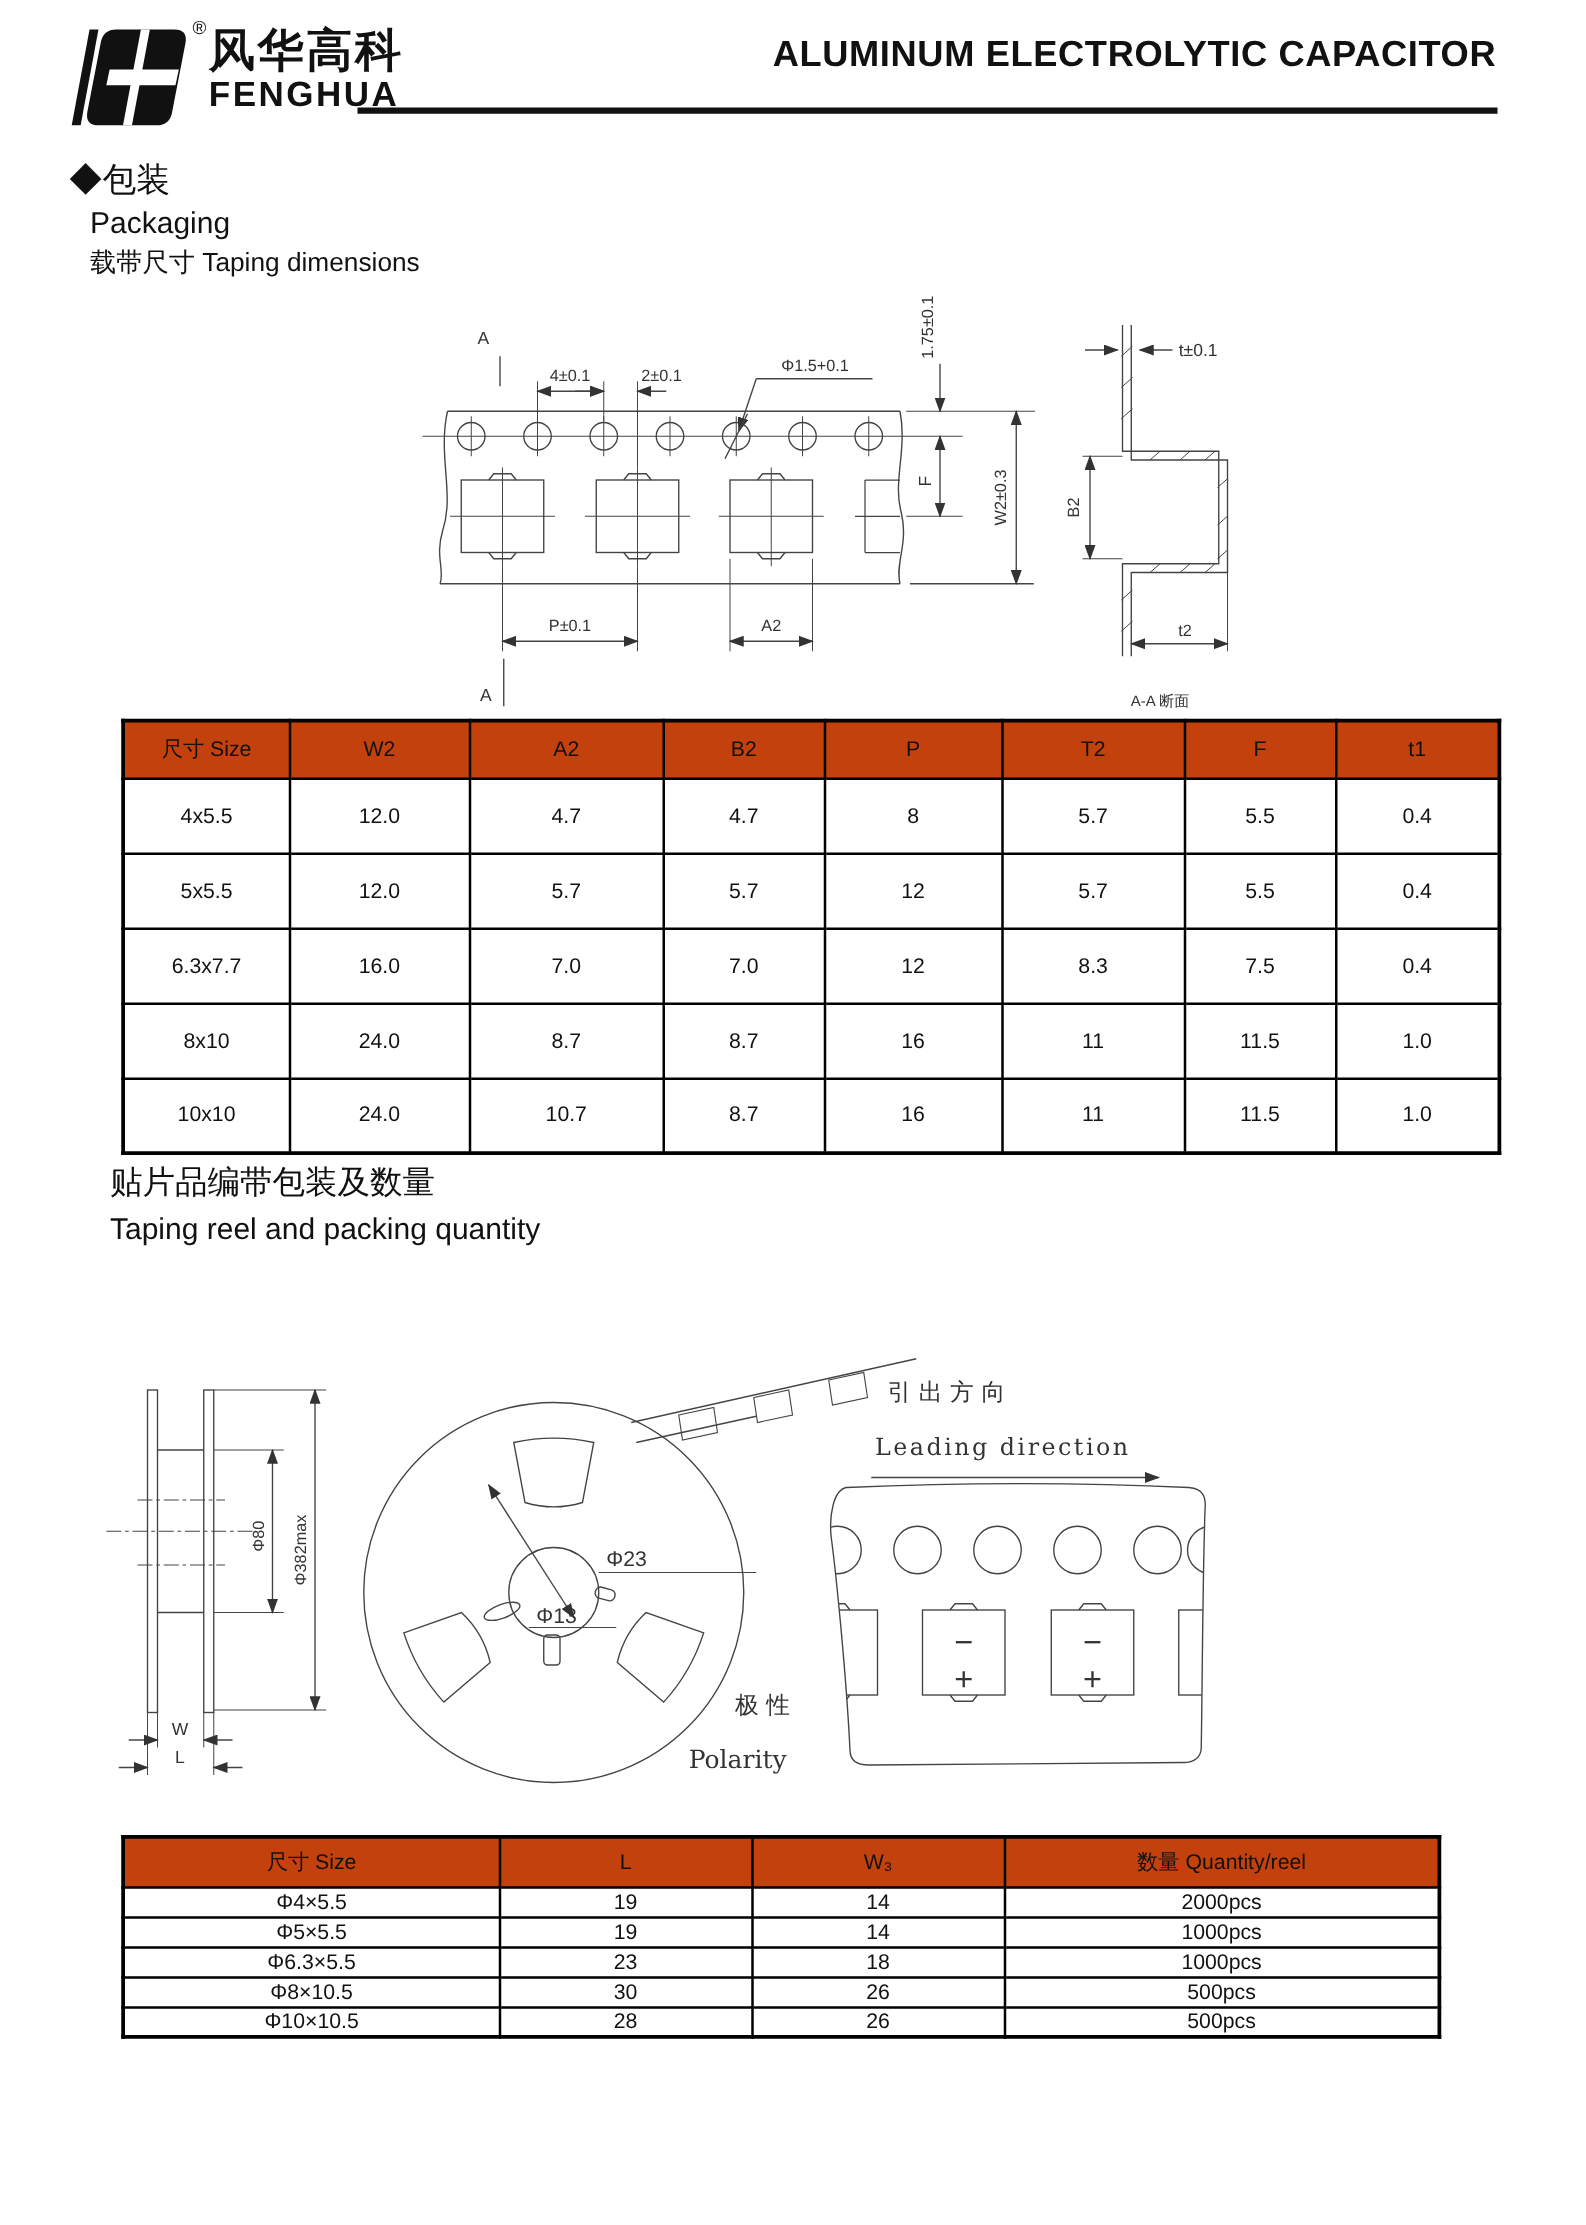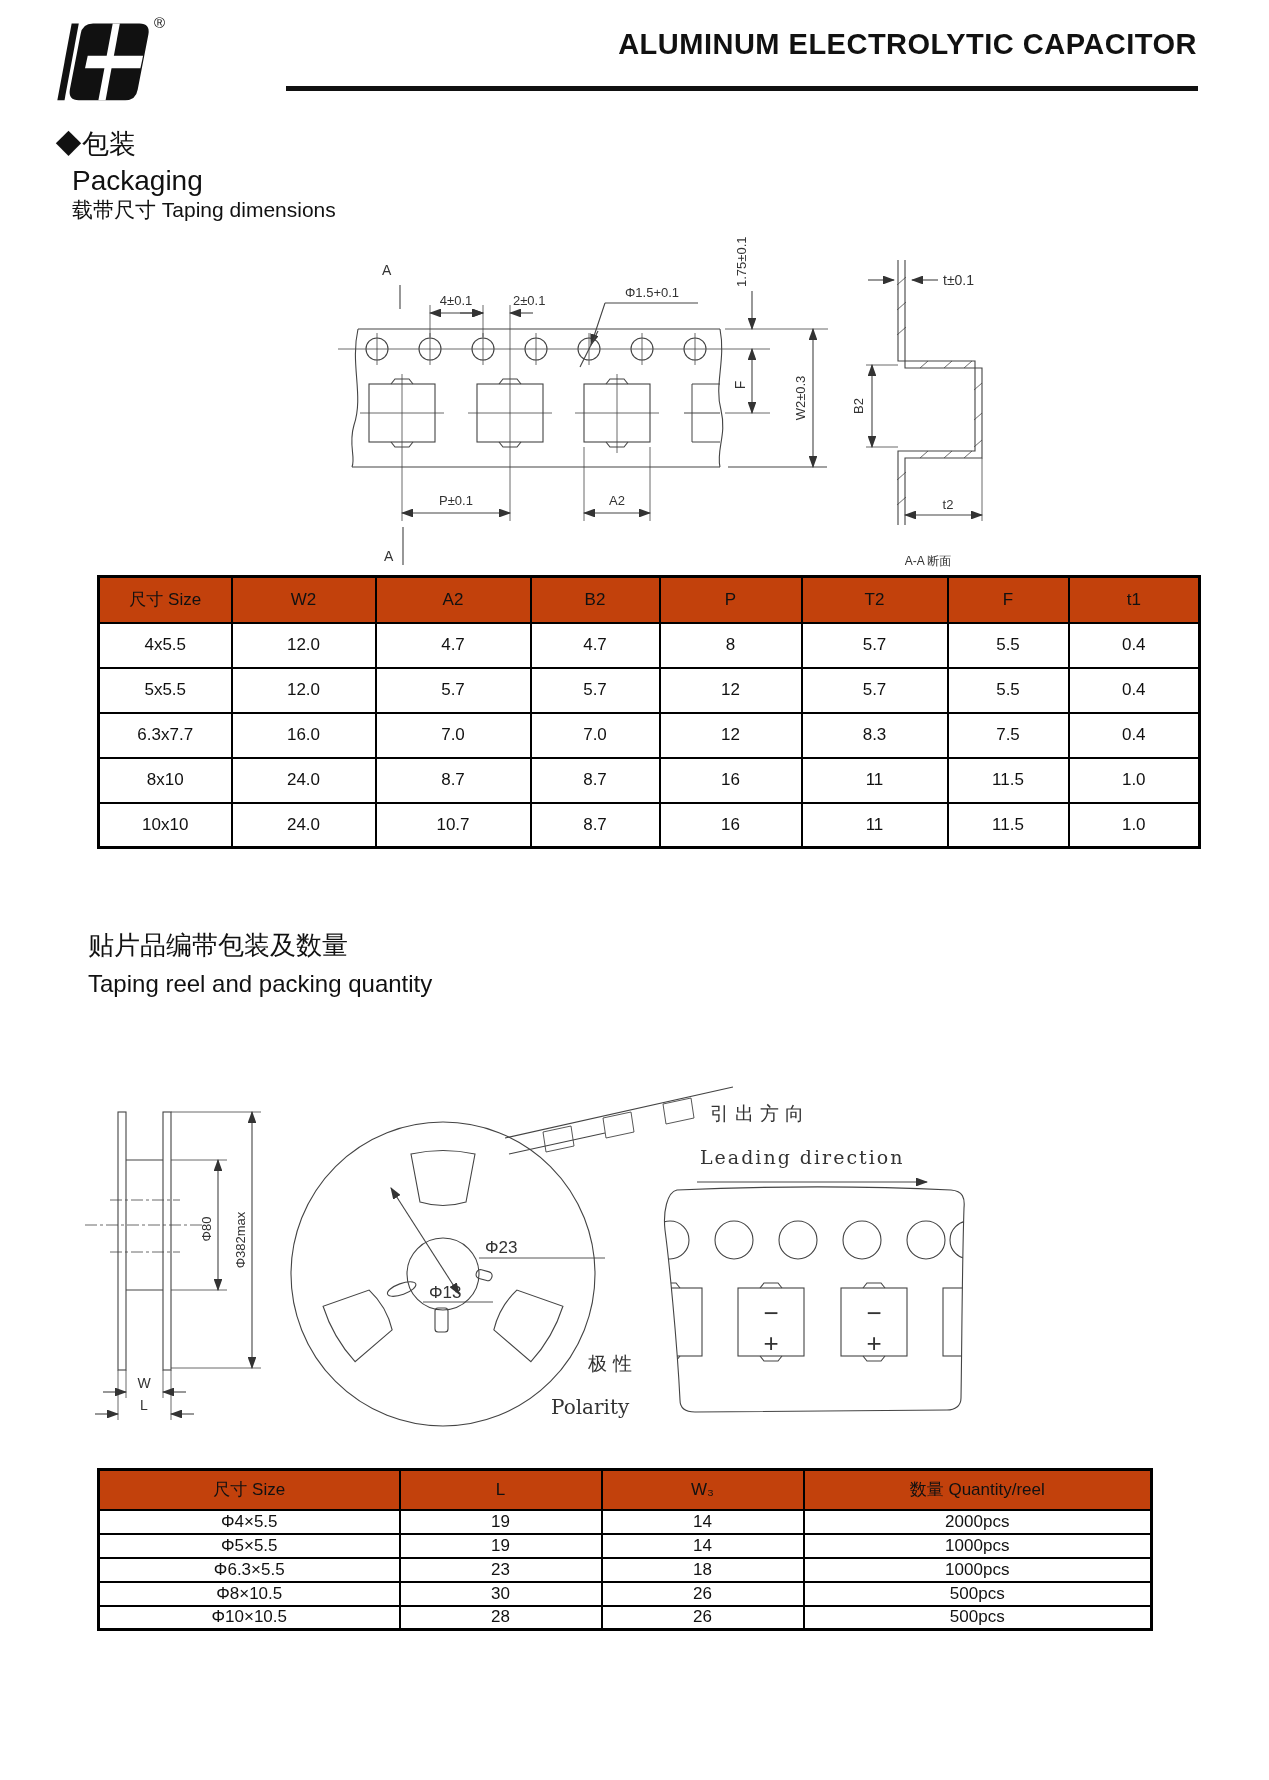--- a/index.html
+++ b/index.html
@@ -12,57 +12,61 @@
   .logo-mark { width:100px; height:90px; }
   .reg-mark { font-size:15px; margin:-2px 2px 0 2px; }
   .brand-text { margin-top:6px; }
   .brand-cn { font-size:37px; font-weight:bold; letter-spacing:2px; line-height:1.05; }
   .brand-en { font-size:28px; font-weight:bold; letter-spacing:2px; line-height:1.1; }
   .doc-title { position:absolute; top:28px; right:72px; font-size:29px; font-weight:bold; letter-spacing:0.5px; }
   .title-rule { position:absolute; left:286px; top:86px; width:912px; height:5px; background:#111; }
 
   
   .h-cn1 { position:absolute; left:55px; top:126px; font-size:27px; }
-  .h-en1 { position:absolute; left:72px; top:165px; font-size:28px; }
+  .h-en1 { position:absolute; left:72px; top:165px; font-size:24px; }
   .h-sub1 { position:absolute; left:72px; top:196px; font-size:21px; }
   .h-cn2 { position:absolute; left:88px; top:928px; font-size:26px; }
   .h-en2 { position:absolute; left:88px; top:970px; font-size:24px; }
 
   .drawing1 { position:absolute; left:300px; top:225px; }
   .drawing2 { position:absolute; left:85px; top:1040px; }
 
   svg text { fill:#333; font-family:"Liberation Sans",sans-serif; }
   .dtxt { font-size:13px; }
   .dtxt2 { font-size:14px; }
   .serif-lab { font-family:"DejaVu Serif",serif; }
 
   
   table.dim-table { position:absolute; border-collapse:collapse; table-layout:fixed; border:3px solid #000; background:#fff; }
   table.dim-table th, table.dim-table td { border:2px solid #000; text-align:center; vertical-align:middle; font-size:17px; font-weight:normal; }
   table.dim-table th { background:#c2410c; }
   .t1 { left:97px; top:575px; width:1101px; }
-  .t1 th { height:46px; } .t1 td { height:45px; }
+  .t1 th { height:46px; } .t1 td { height:60px; }
   .t2 { left:97px; top:1468px; width:1053px; }
   .t2 th { height:40px; } .t2 td { height:24px; }
 </style>
 </head>
 <body>
 
 <div class="page">
 
   <div class="logo-wrap">
     <svg class="logo-mark" viewBox="0 0 112 92">
       <g fill="#111">
         <path d="M6,90 L22,4 L30,4 L14,90 Z"></path>
         <path d="M46,4 L98,4 Q110,4 108,16 L96,78 Q94,90 82,90 L30,90 Q18,90 20,78 L32,16 Q34,4 46,4 Z"></path>
       </g>
       <path fill="#fff" d="M52,90 L68,4 L76,4 L60,90 Z"></path>
       <path fill="#fff" d="M40,40 L102,40 L99,54 L37,54 Z"></path>
     </svg>
     <span class="reg-mark">®</span>
+    <div class="brand-text">
+      <div class="brand-cn">风华高科</div>
+      <div class="brand-en">FENGHUA</div>
+    </div>
   </div>
   <div class="doc-title">ALUMINUM ELECTROLYTIC CAPACITOR</div>
   <div class="title-rule"></div>
 
   <div class="h-cn1">◆包装</div>
   <div class="h-en1">Packaging</div>
   <div class="h-sub1">载带尺寸  Taping dimensions</div>
 
   <svg class="drawing1" width="710" height="348" viewBox="0 0 710 348">
     <defs>

